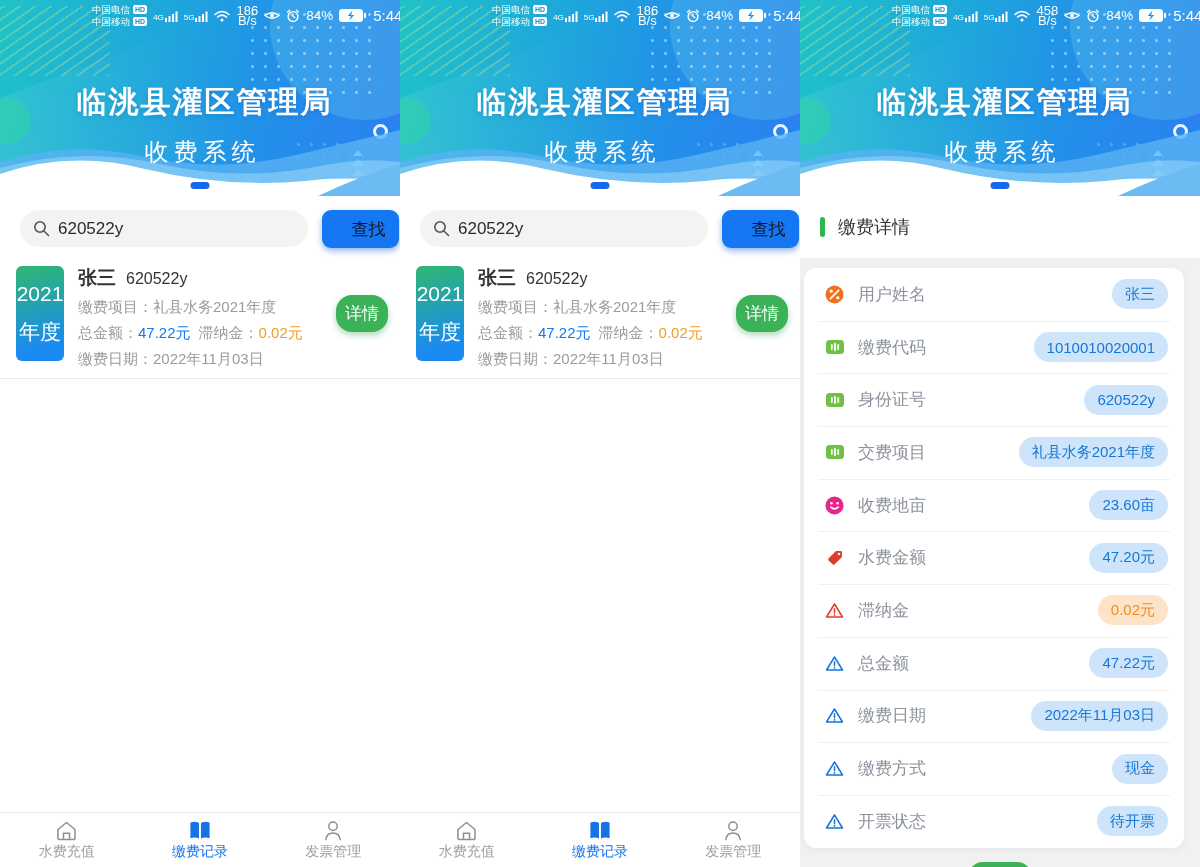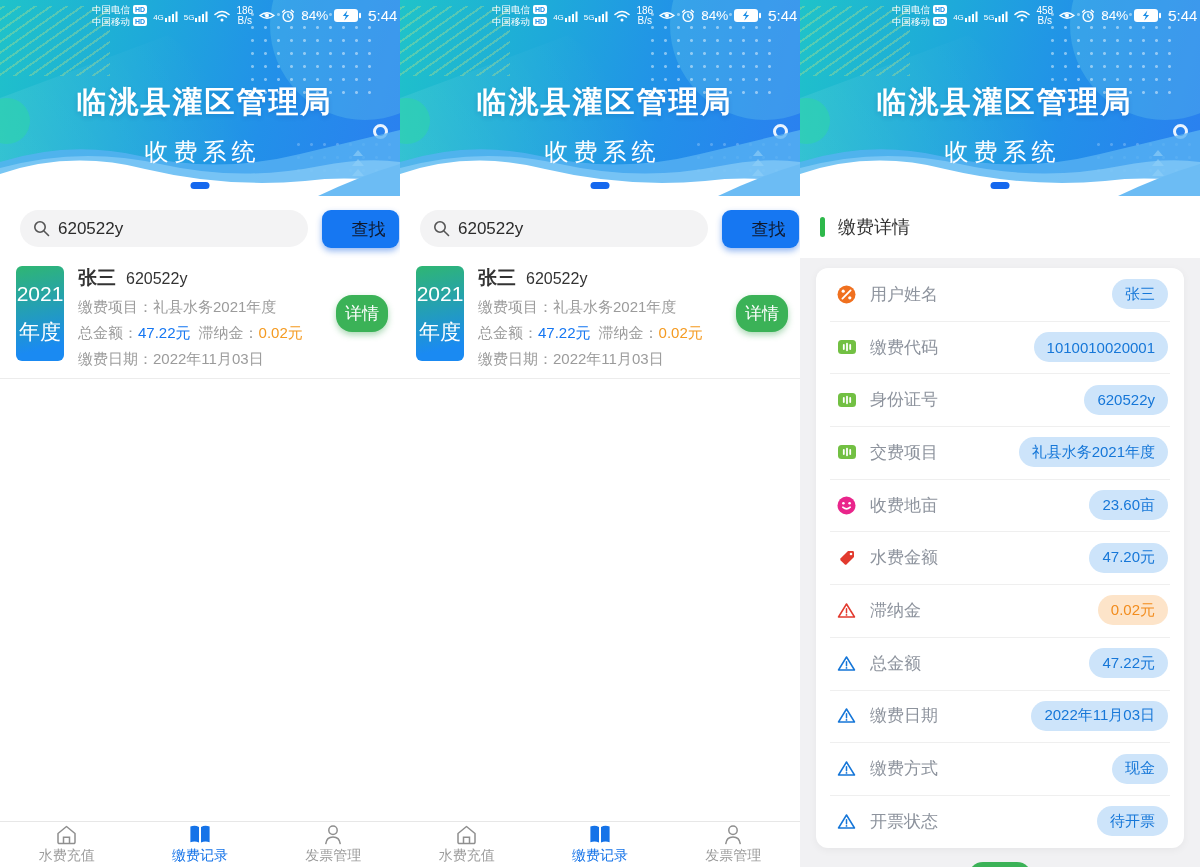--- a/index.html
+++ b/index.html
@@ -38,21 +38,21 @@
 
   
   .statusbar { position:absolute; top:4px; left:0; right:0; z-index:5; display:flex; align-items:center;
     gap:6px; padding:0 8px 0 92px; color:#fff; }
   .carriers { display:flex; flex-direction:column; gap:1px; font-size:9.5px; line-height:11px; white-space:nowrap; }
   .carrier { display:flex; align-items:center; }
   .hd { display:inline-block; margin-left:3px; background:#fff; color:#1e8fe6; font-size:7px; font-weight:bold;
     line-height:9px; padding:0 2px; border-radius:2px; }
   .sig { display:flex; align-items:flex-end; gap:1px; }
   .siglabel { font-size:8px; line-height:8px; align-self:flex-start; margin-top:4px; }
-  .speed { display:flex; flex-direction:column; align-items:center; font-size:10px; line-height:10px; }
+  .speed { display:flex; flex-direction:column; align-items:center; font-size:13px; line-height:10px; }
   .battpct { font-size:13.5px; }
   .time { font-size:15px; font-weight:500; margin-left:1px; }
   .sbicon { display:flex; align-items:center; }
 
   
   .search-row { position:absolute; top:210px; left:20px; right:10px; height:38px; }
   .search-input { position:absolute; left:0; top:0; width:288px; height:37px; background:#f3f3f4;
     border-radius:19px; display:flex; align-items:center; padding:0 13px; }
   .search-input input { border:none; outline:none; background:transparent; margin-left:8px; width:220px;
     font-size:17px; color:#2b2b2b; font-family:inherit; }
@@ -70,33 +70,33 @@
   .rec-line { margin-top:7px; font-size:15px; color:#9b9b9b; white-space:nowrap; }
   .rec-line .blue { color:#1677f2; }
   .rec-line .orange { color:#f59b22; }
   .rec-line .ml { margin-left:8px; }
   .detail-btn { position:absolute; right:12px; top:33px; width:52px; height:37px; background:#3bb257; color:#fff;
     border:none; border-radius:16px; font-size:17px; box-shadow:0 3px 6px rgba(46,160,70,.4); cursor:pointer;
     font-family:inherit; }
   .list-divider { position:absolute; top:378px; left:0; right:0; height:1px; background:#ececec; }
 
   
-  .bottom-nav { position:absolute; bottom:0; left:0; right:0; height:46px; background:#fff;
+  .bottom-nav { position:absolute; bottom:0; left:0; right:0; height:55px; background:#fff;
     border-top:1px solid #e7e7e7; display:flex; z-index:6; }
   .nav-item { flex:1; display:flex; flex-direction:column; align-items:center; justify-content:center; gap:2px;
     font-size:14px; color:#9c9c9c; cursor:pointer; }
   .nav-item.active { color:#1573e8; }
 
   
   .detail-titlebar { position:absolute; top:196px; left:0; right:0; height:62px; background:#fff;
     display:flex; align-items:center; padding-left:20px; }
   .green-bar { width:5px; height:20px; border-radius:2.5px; background:#2eb84b; margin-right:13px; }
   .detail-title { font-size:18px; color:#333; }
   .detail-bg { position:absolute; top:258px; left:0; right:0; bottom:0; background:#f1f1f3; }
-  .detail-card { position:absolute; top:10px; left:16px; right:16px; height:580px; background:#fff;
+  .detail-card { position:absolute; top:10px; left:4px; right:16px; height:580px; background:#fff;
     border-radius:12px; box-shadow:0 2px 8px rgba(0,0,0,.05); }
   .d-row { height:52.7px; display:flex; align-items:center; padding:0 16px 0 20px; position:relative; }
   .d-row + .d-row::before { content:''; position:absolute; top:0; left:14px; right:14px; height:1px; background:#efefef; }
   .d-icon { width:21px; display:flex; justify-content:center; align-items:center; }
   .d-label { margin-left:13px; font-size:17px; color:#8d939d; flex:1; }
   .d-pill { background:#cde4fa; color:#1677d8; border-radius:15px; height:30px; display:flex; align-items:center;
     padding:0 13px; font-size:15px; white-space:nowrap; }
   .d-pill.orange { background:#fde4c9; color:#f28c1d; }
   .bottom-action { position:absolute; left:50%; transform:translateX(-50%); top:604px; width:64px; height:40px;
     border-radius:15px; background:#3bb257; cursor:pointer; }

